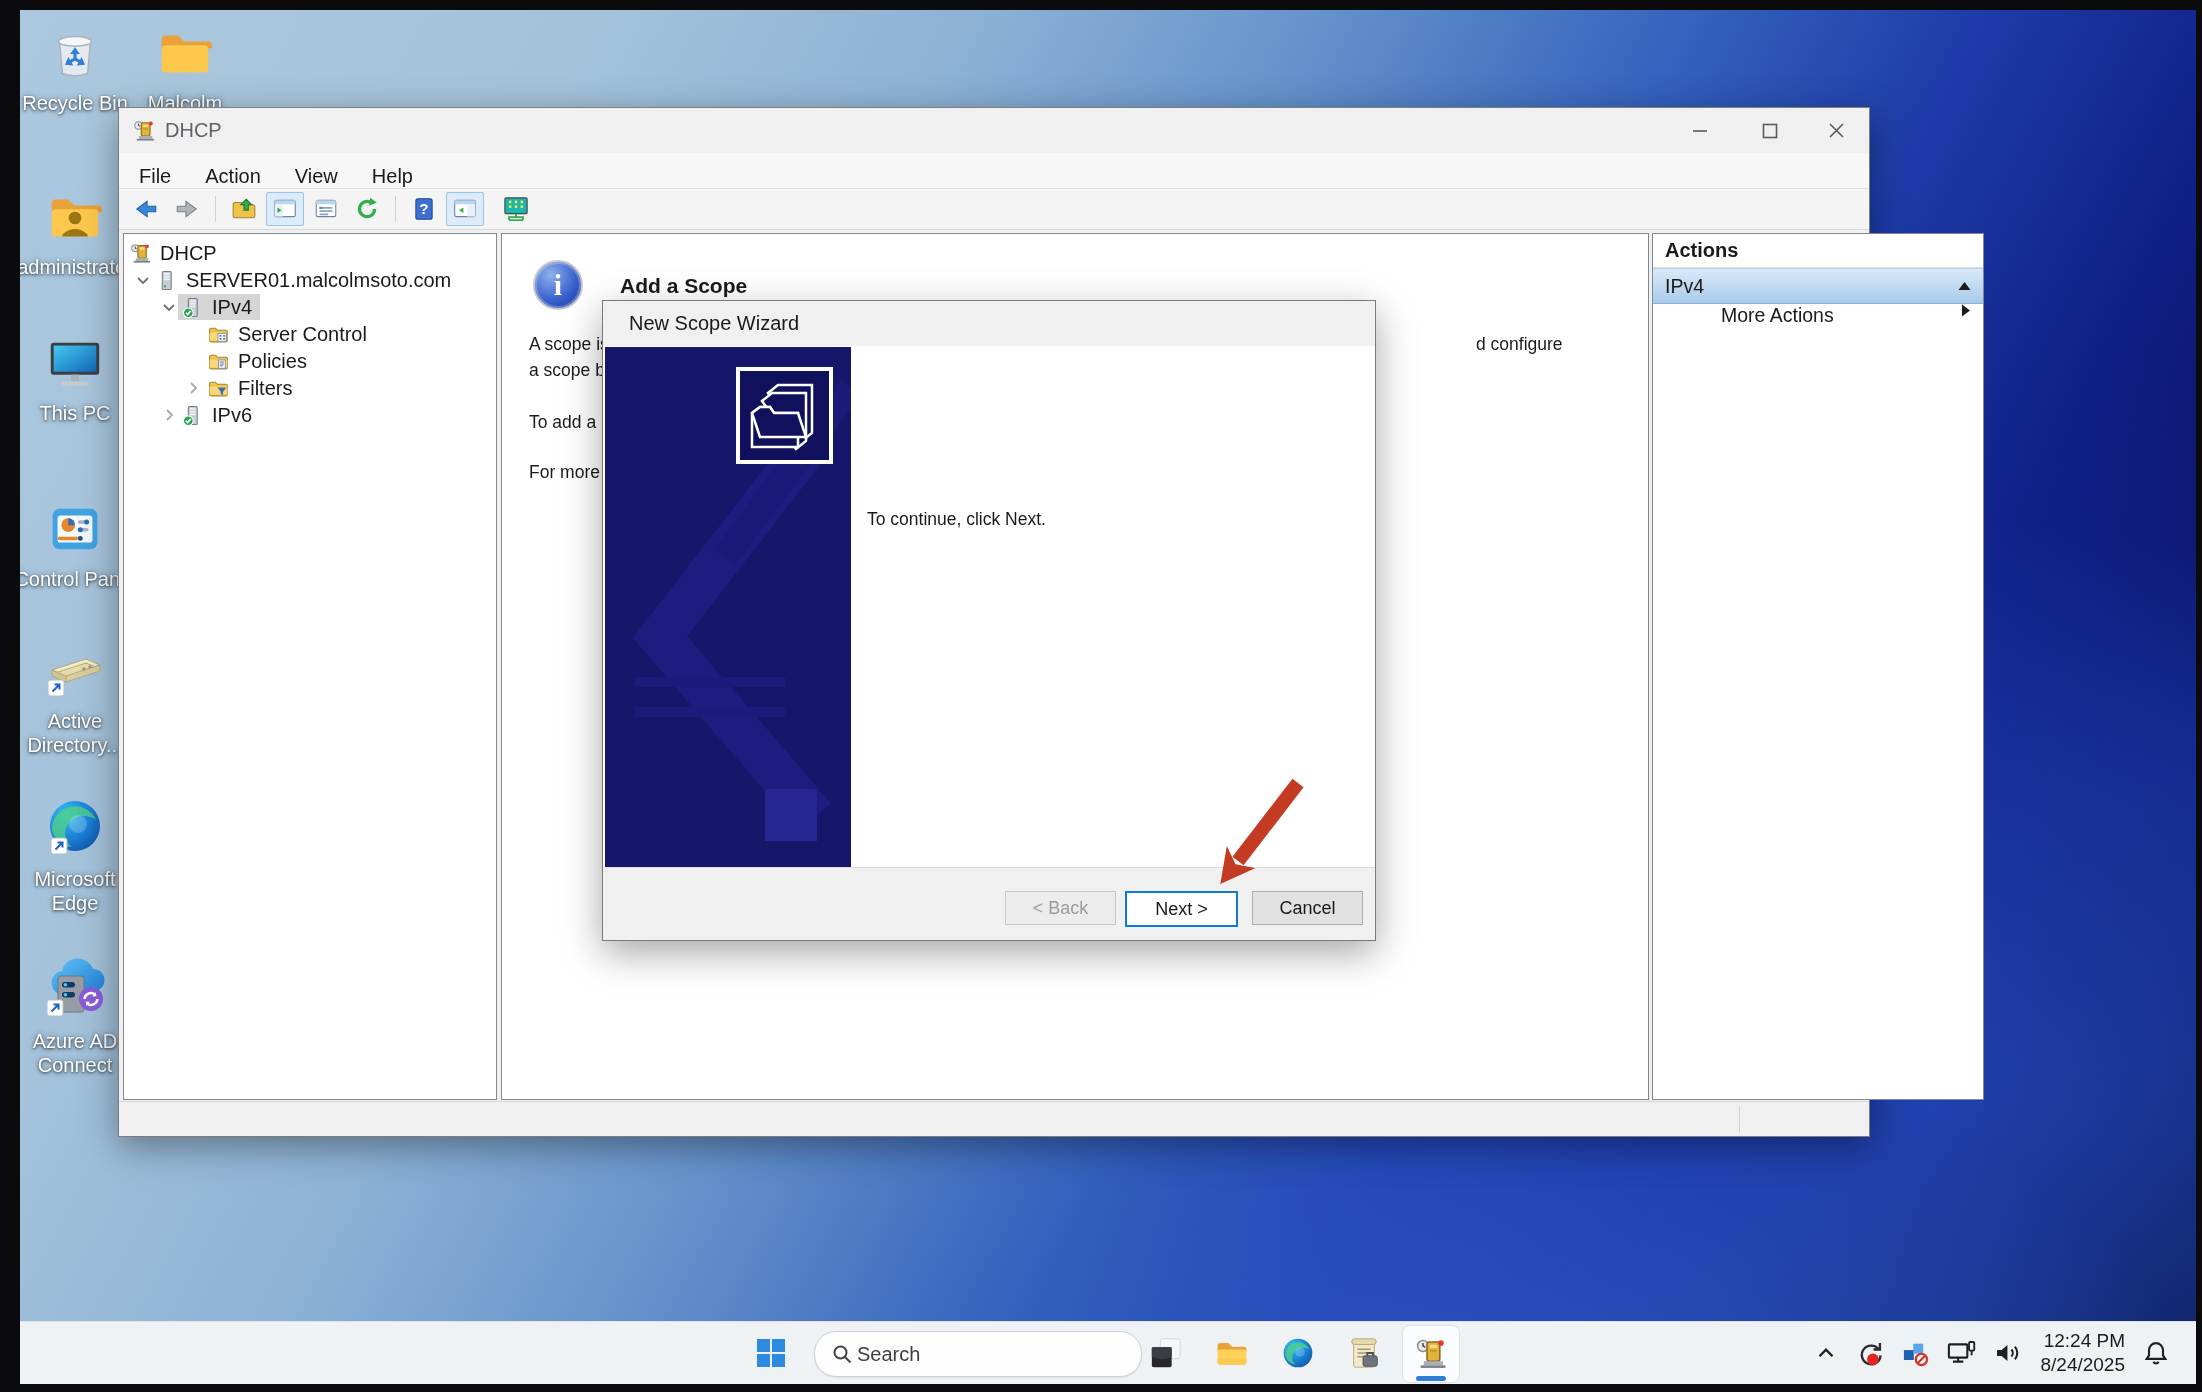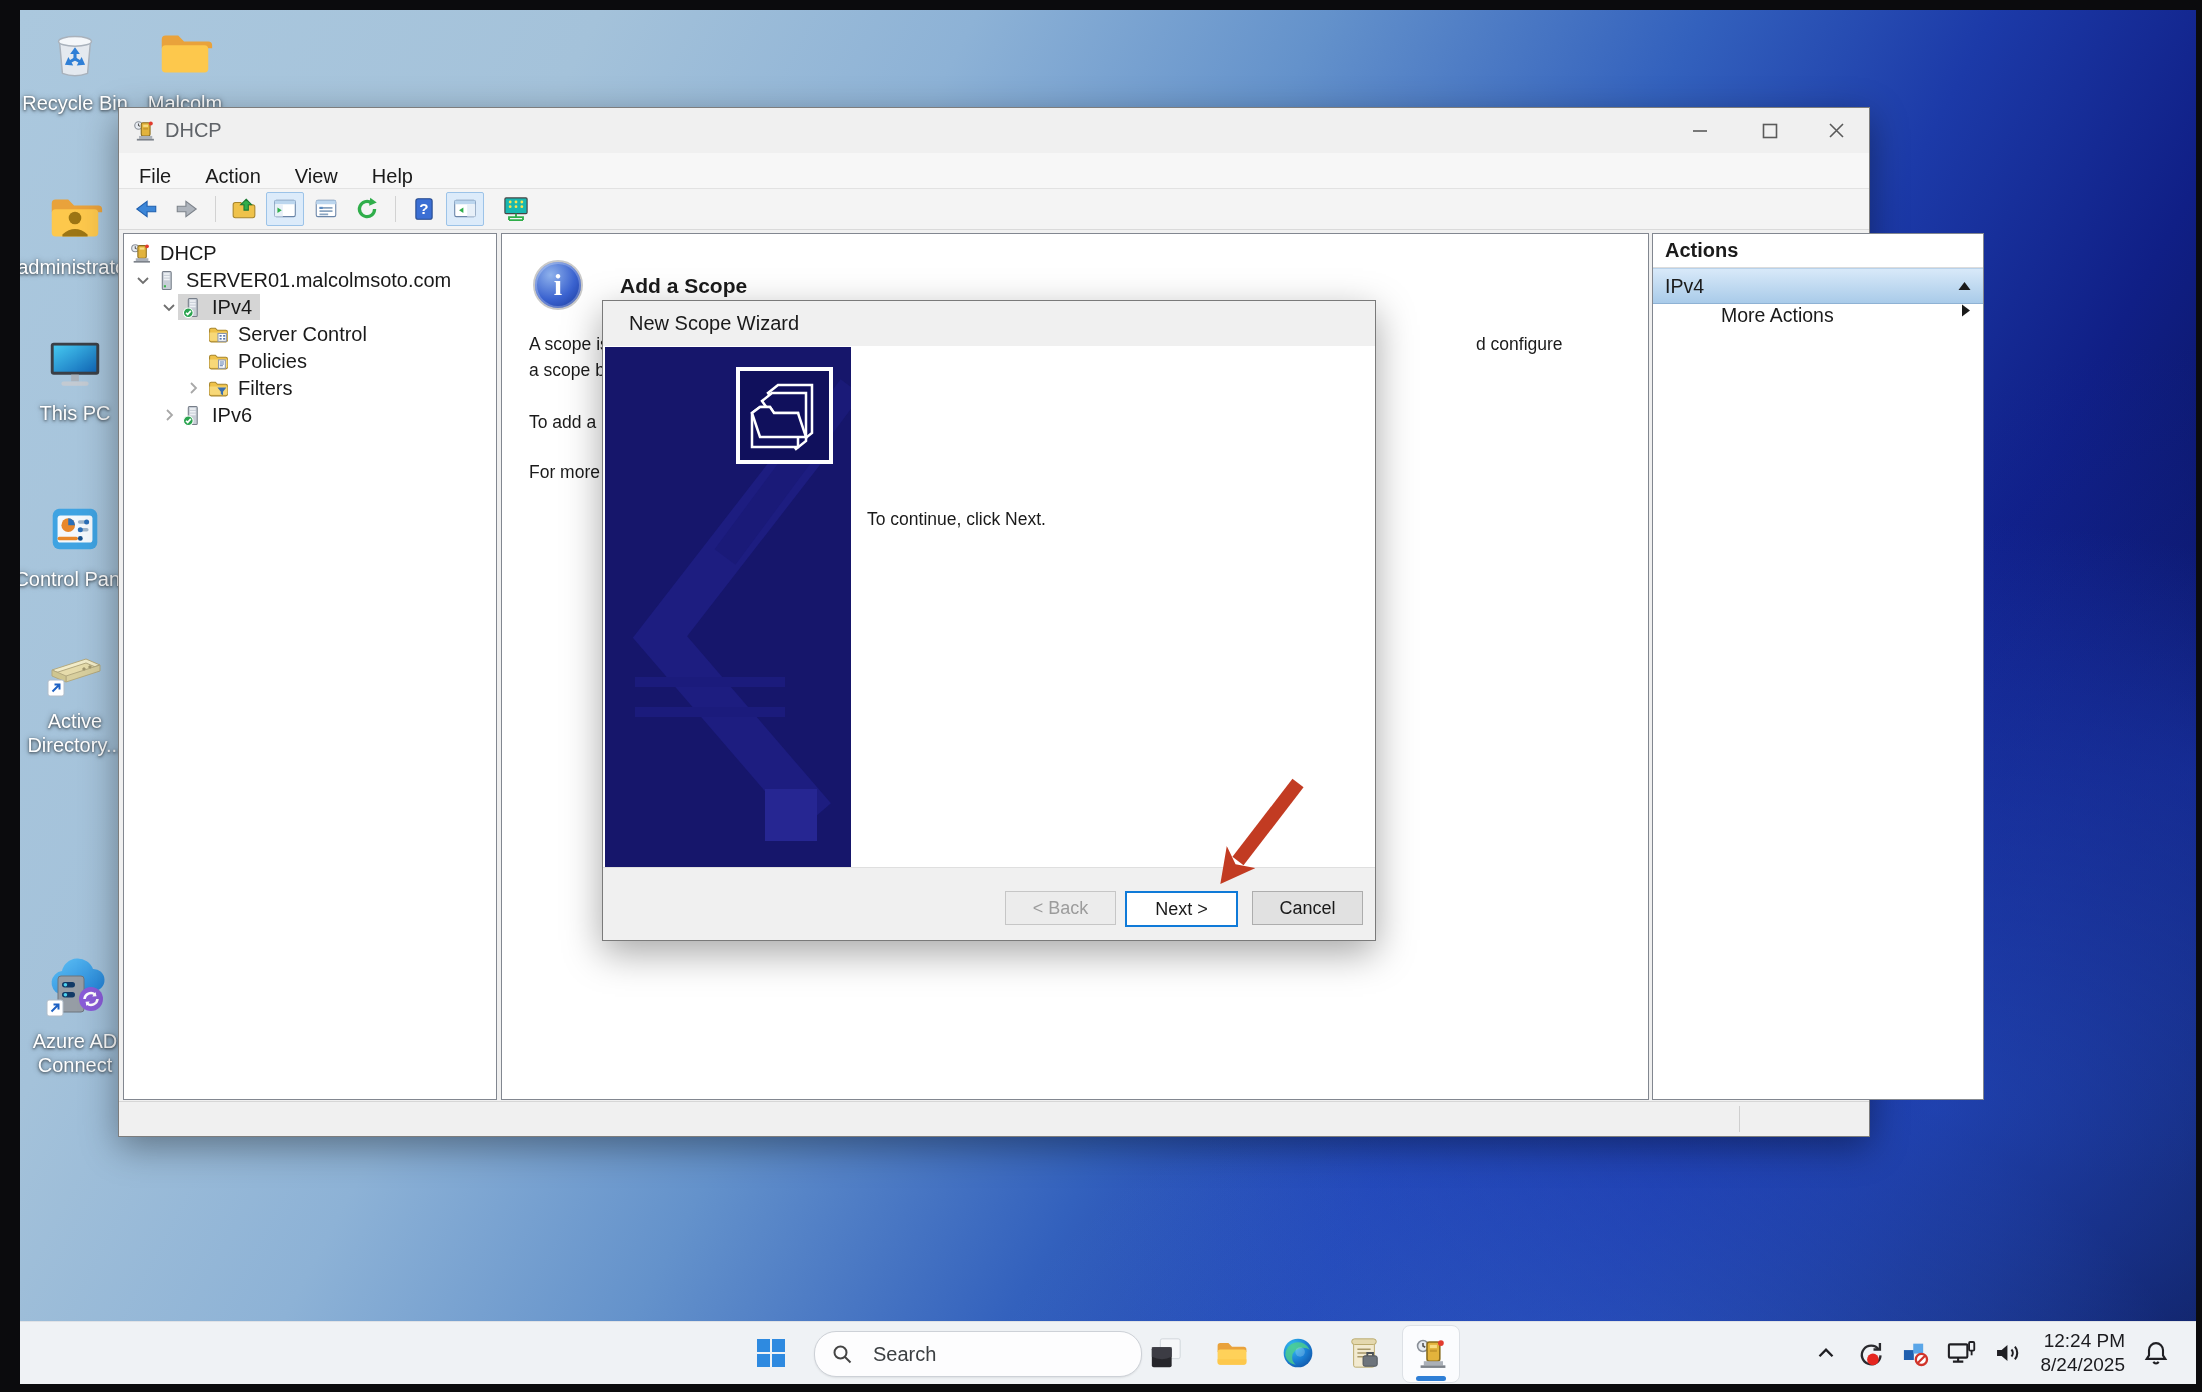--- a/index.html
+++ b/index.html
@@ -68,21 +68,21 @@
   .wbtn{position:absolute;top:23px;height:32px;width:109px;background:#e1e1e1;border:1px solid #adadad;
     font-size:18px;color:#1a1a1a;display:flex;align-items:center;justify-content:center;font-family:"Liberation Sans",sans-serif;}
   .wbtn.disabled{color:#9c9c9c;background:#ececec;border-color:#c6c6c6;}
   .wbtn.focus{border:2px solid #0f7ad8;background:#fff;}
   
   #redarrow{position:absolute;left:1150px;top:765px;z-index:9;}
   
   #taskbar{position:absolute;left:0;right:0;bottom:0;height:62px;background:#eff2f5;border-top:1px solid #dfe2e6;z-index:10;}
   .tbbtn{position:absolute;top:3px;width:56px;height:56px;display:flex;align-items:center;justify-content:center;border-radius:6px;}
   #searchpill{position:absolute;left:794px;top:9px;width:310px;height:44px;border-radius:22px;background:#fdfdfe;
-    border:1px solid #cdd1d7;display:flex;align-items:center;gap:20px;padding-left:16px;box-shadow:0 1px 2px rgba(0,0,0,.08);}
+    border:1px solid #cdd1d7;display:flex;align-items:center;gap:4px;padding-left:16px;box-shadow:0 1px 2px rgba(0,0,0,.08);}
   #searchpill span{font-size:20px;color:#3c4043;}
   #apptile{position:absolute;top:3px;left:1382px;width:56px;height:56px;background:#fbfcfe;border:1px solid #dde1e6;
     border-radius:8px;display:flex;align-items:center;justify-content:center;}
   #apptile .pill{position:absolute;bottom:1px;left:13px;width:30px;height:5px;border-radius:3px;background:#2f7fd6;}
   #tray{position:absolute;right:0;top:0;height:62px;display:flex;align-items:center;gap:17px;padding-right:26px;}
   #clock{font-size:19px;color:#1b1b1f;text-align:right;line-height:24px;}
 </style>
 </head>
 <body>
 
@@ -164,20 +164,39 @@
           <circle cx="44" cy="33" r="1.3" fill="#8d8256"></circle>
       </g>
       <g transform="translate(8 44)">
         <rect x="0" y="0" width="16" height="16" rx="2" fill="#fff" stroke="#b0bdca"></rect>
         <path d="M4.5 11.5 L11.5 4.5 M6.5 4.5 H11.5 V9.5" stroke="#1e62c4" stroke-width="2" fill="none"></path>
       </g>
     </svg>
     <div class="cap">Active Directory...</div>
   </div>
 
+  <div class="dticon" style="left:-6px;top:786px;">
+    <svg width="64" height="64" viewBox="0 0 64 64">
+      <defs>
+          <radialGradient id="eg1" cx="32%" cy="28%" r="90%">
+        <stop offset="0" stop-color="#35c1f1"></stop>
+            <stop offset=".55" stop-color="#1b7fd4"></stop>
+            <stop offset="1" stop-color="#0e4fa0"></stop>
+          </radialGradient>
+        </defs>
+      <circle cx="32" cy="30" r="25" fill="url(#eg1)"></circle>
+      <path d="M9 34 a23 23 0 0 1 44-10 q-5-4-12-4 a19 17 0 0 0-19 17 q0 9 7 14 a23 23 0 0 1-20-17 z" fill="#4fd08a" opacity=".8"></path>
+      <circle cx="35" cy="28" r="9" fill="#eef7ff" opacity=".22"></circle>
+      <g transform="translate(8 42)">
+        <rect x="0" y="0" width="16" height="16" rx="2" fill="#fff" stroke="#b0bdca"></rect>
+        <path d="M4.5 11.5 L11.5 4.5 M6.5 4.5 H11.5 V9.5" stroke="#1e62c4" stroke-width="2" fill="none"></path>
+      </g>
+    </svg>
+    <div class="cap">Microsoft Edge</div>
+  </div>
 
   <div class="dticon" style="left:-6px;top:942px;">
     <svg width="72" height="70" viewBox="0 0 72 70">
       <defs>
           <linearGradient id="az1" x1="0" y1="0" x2="1" y2="1">
         <stop offset="0" stop-color="#5ec1f5"></stop>
             <stop offset="1" stop-color="#1f7fd6"></stop>
           </linearGradient>
         </defs>
       <path d="M20 42 a12 12 0 0 1 3-23 a16 15 0 0 1 31-2 a11 11 0 0 1 1 22 z" fill="url(#az1)"></path>

